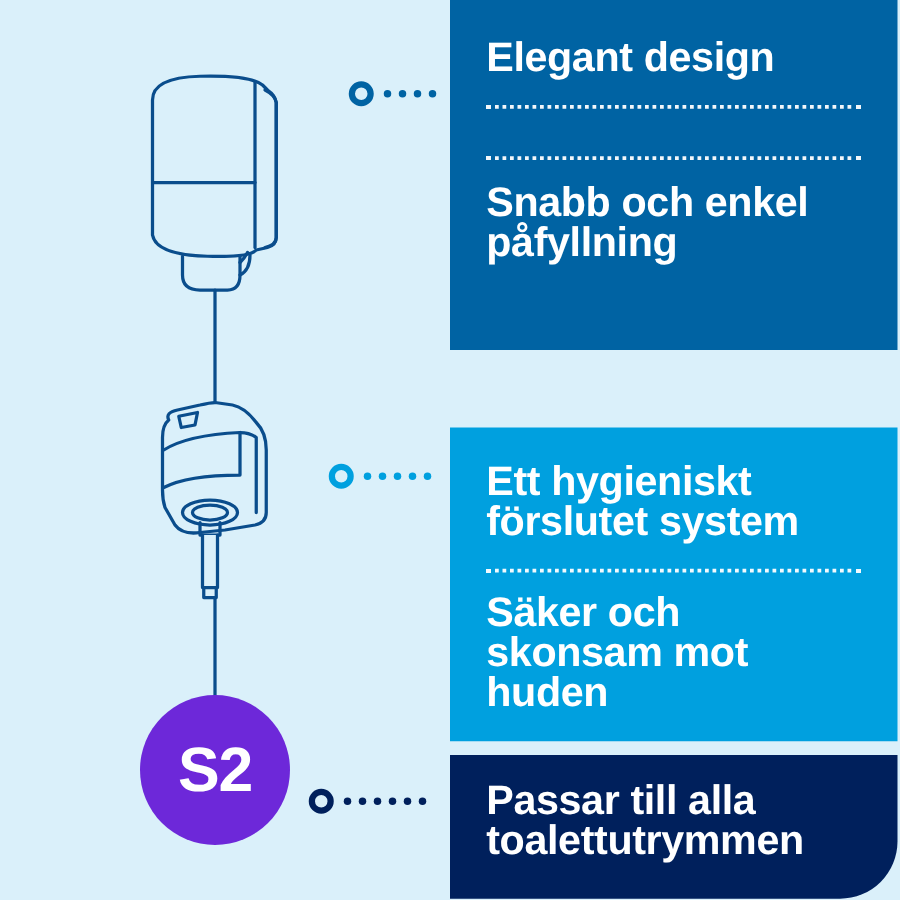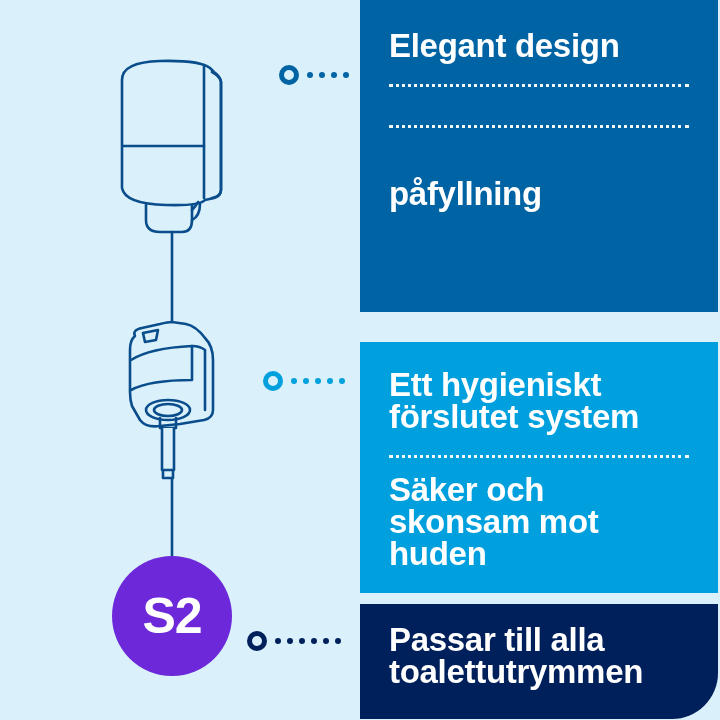--- a/index.html
+++ b/index.html
@@ -8,21 +8,21 @@
     background: #daf0fa;
     font-family: "Liberation Sans", "DejaVu Sans", sans-serif;
     position: relative;
   }
   .canvas { position: absolute; left: 0; top: 0; width: 720px; height: 720px; }
   .illustration { position: absolute; left: 0; top: 0; width: 360px; height: 720px; }
   .panel {
     position: absolute; left: 360px; width: 358px;
     box-sizing: border-box; padding: 0 0 0 29px; color: #ffffff;
   }
-  .panel-dark { top: 0; height: 312px; background: #0063a3; }
+  .panel-dark { top: 0; height: 280px; background: #0063a3; }
   .panel-mid  { top: 342px; height: 251px; background: #00a0df; }
   .panel-navy { top: 604px; height: 115px; background: #00205c; border-bottom-right-radius: 46px; }
   .feature {
     font-weight: bold; font-size: 33px; line-height: 32px; letter-spacing: -0.3px;
     margin: 0;
   }
   .divider {
     height: 0; border-top: 3px dotted rgba(255,255,255,0.95);
     margin-right: 29px;
   }
@@ -111,21 +111,21 @@
     <p class="feature">
       <span>Elegant design</span>
     </p>
     <div style="height:22px"></div>
     <div class="divider"></div>
     <div style="height:18px"></div>
     <div style="height:20px"></div>
     <div class="divider"></div>
     <div style="height:18px"></div>
     <p class="feature">
-      <br>
+      <span>Snabb och enkel</span><br>
       <span>påfyllning</span>
     </p>
   </div>
 
   <div class="panel panel-mid">
     <div style="height:27px"></div>
     <p class="feature">
       <span>Ett hygieniskt</span><br>
       <span>förslutet system</span>
     </p>

